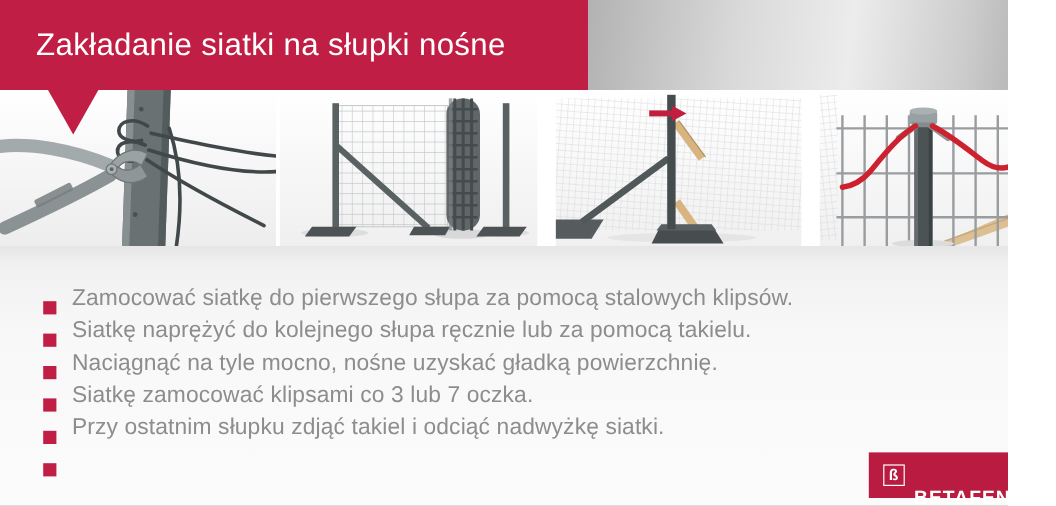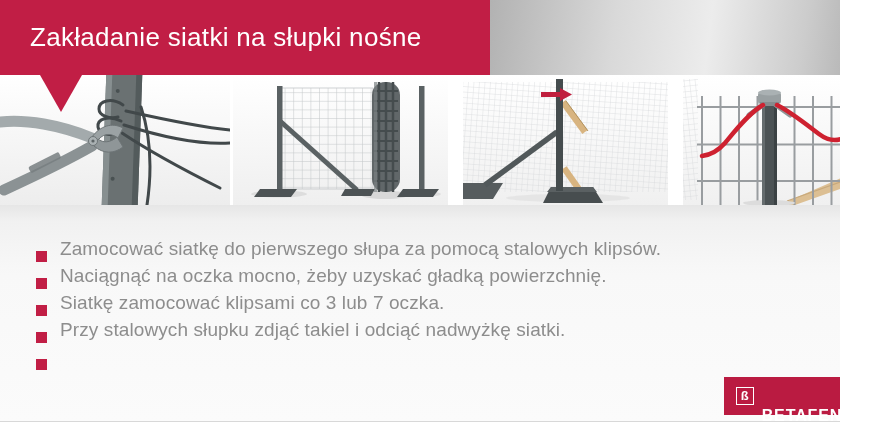--- a/index.html
+++ b/index.html
@@ -210,29 +210,33 @@
   </div>
 
   <div class="content">
     <ul class="steps">
       <li class="step">
         <span class="bullet"></span>
         <span>Zamocować siatkę do pierwszego słupa za pomocą stalowych klipsów.</span>
       </li>
       <li class="step">
         <span class="bullet"></span>
-        <span>Naciągnąć na oczka mocno, żeby uzyskać gładką powierzchnię.</span>
+        <span>Siatkę naprężyć do kolejnego słupa ręcznie lub za pomocą takielu.</span>
+      </li>
+      <li class="step">
+        <span class="bullet"></span>
+        <span>Naciągnąć na tyle mocno, nośne uzyskać gładką powierzchnię.</span>
       </li>
       <li class="step">
         <span class="bullet"></span>
         <span>Siatkę zamocować klipsami co 3 lub 7 oczka.</span>
       </li>
       <li class="step">
         <span class="bullet"></span>
-        <span>Przy stalowych słupku zdjąć takiel i odciąć nadwyżkę siatki.</span>
+        <span>Przy ostatnim słupku zdjąć takiel i odciąć nadwyżkę siatki.</span>
       </li>
       <li class="step">
         <span class="bullet"></span>
       </li>
     </ul>
 
     <div class="logo">
       <span class="logo-mark">ß</span>
       <span class="logo-text">BETAFENCE</span>
     </div>

